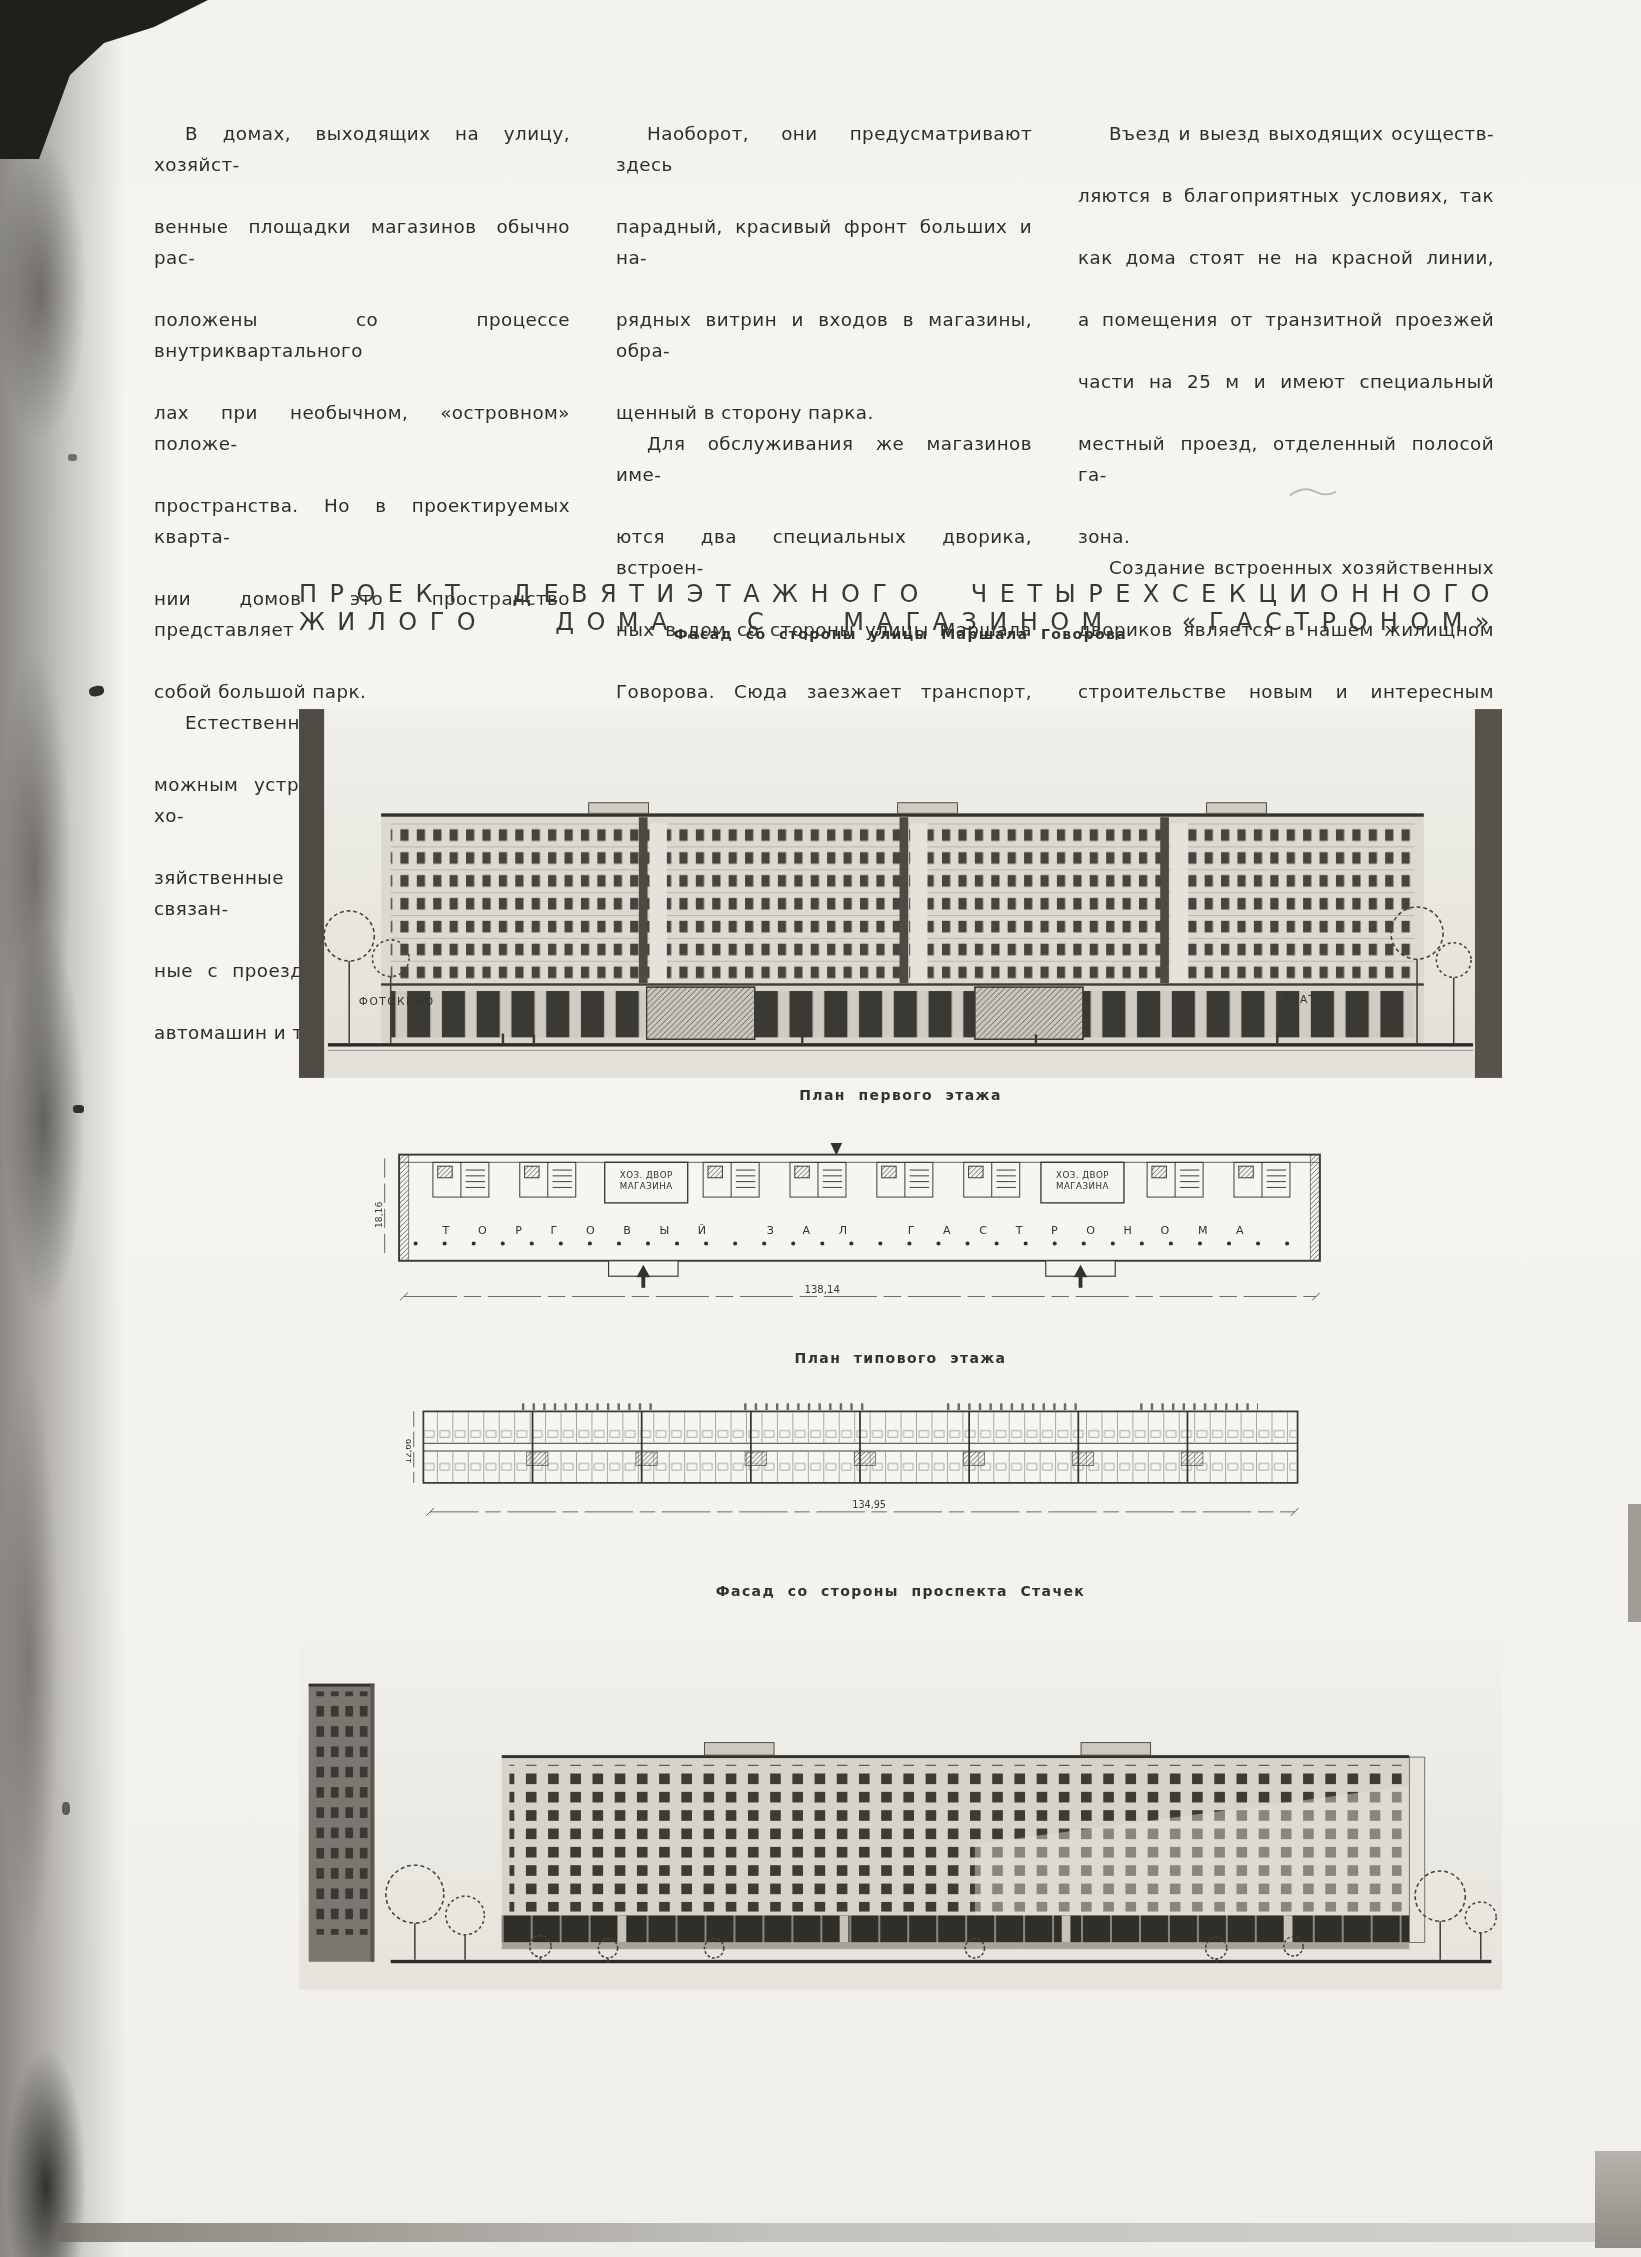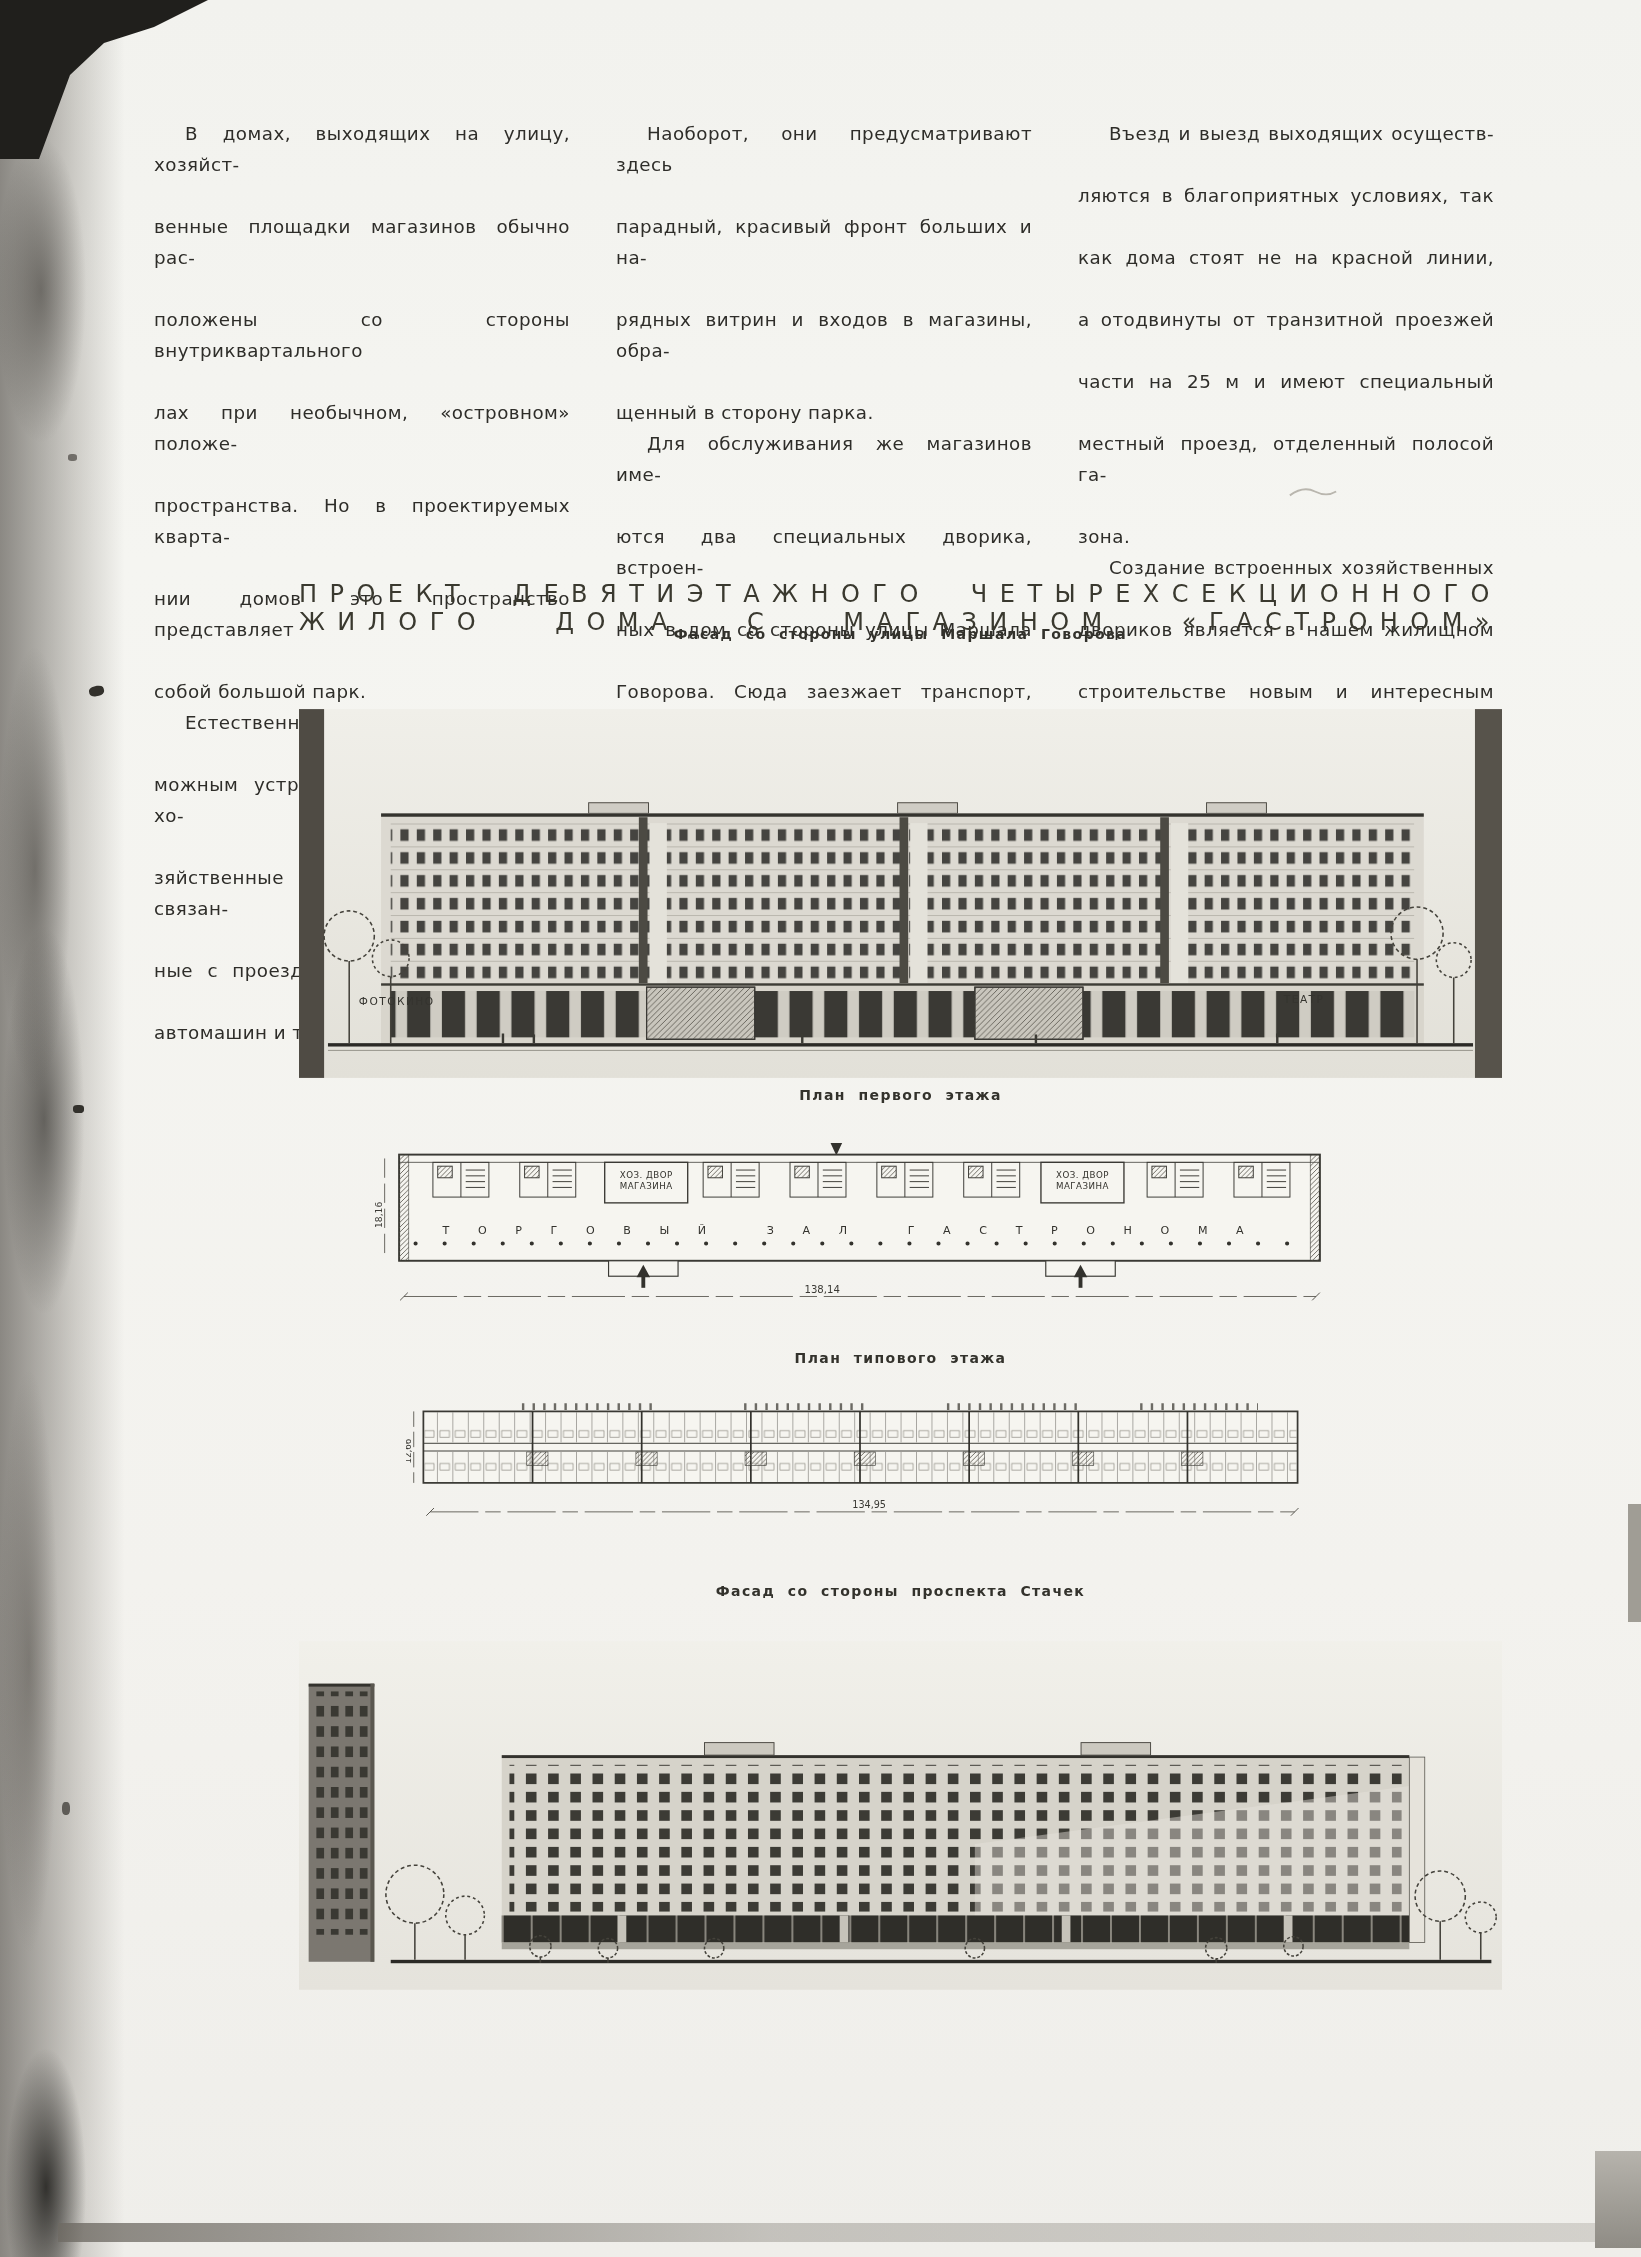--- a/index.html
+++ b/index.html
@@ -66,21 +66,21 @@
   <div id="right-strip-mid"></div>
   <div id="right-strip-bottom"></div>
   <svg id="pencil-mark" width="58" height="27" viewBox="0 0 60 28">
     <path d="M6 18 q 14 -10 26 -4 q 12 6 22 0" fill="none" stroke="#b9b6ae" stroke-width="2"></path>
   </svg>
 
   <div id="article">
     <div class="col">
         <div class="line pg-first">В домах, выходящих на улицу, хозяйст-</div>
         <div class="line">венные площадки магазинов обычно рас-</div>
-        <div class="line">положены со стороны внутриквартального</div>
+        <div class="line">положены со процессе внутриквартального</div>
         <div class="line">лах при необычном, «островном» положе-</div>
         <div class="line">пространства. Но в проектируемых кварта-</div>
         <div class="line">нии домов это пространство представляет</div>
         <div class="line pg-last">собой большой парк.</div>
         <div class="line pg-first">Естественно, авторы не считали воз-</div>
         <div class="line">можным устраивать здесь какие-либо хо-</div>
         <div class="line">зяйственные площадки, неизбежно связан-</div>
         <div class="line">ные с проездом и стоянкой грузовых</div>
         <div class="line pg-last">автомашин и т. д.</div>
       </div>
@@ -95,21 +95,21 @@
         <div class="line">Говорова. Сюда заезжает транспорт, здесь</div>
         <div class="line">производится загрузка кладовых, находя-</div>
         <div class="line">щихся главным образом в подвалах. К дво-</div>
         <div class="line">рикам примыкают помещения секционных</div>
         <div class="line pg-last">мусоросборников.</div>
       </div>
     <div class="col">
         <div class="line pg-first">Въезд и выезд выходящих осуществ-</div>
         <div class="line">ляются в благоприятных условиях, так</div>
         <div class="line">как дома стоят не на красной линии,</div>
-        <div class="line">а отодвинуты от транзитной проезжей</div>
+        <div class="line">а помещения от транзитной проезжей</div>
         <div class="line">части на 25 м и имеют специальный</div>
         <div class="line">местный проезд, отделенный полосой га-</div>
         <div class="line pg-last">зона.</div>
         <div class="line pg-first">Создание встроенных хозяйственных</div>
         <div class="line">двориков является в нашем жилищном</div>
         <div class="line">строительстве новым и интересным пред-</div>
         <div class="line">ложением. Если в процессе эксплуатации</div>
         <div class="line pg-last">подтвердится эффективность этого приема,</div>
       </div>
   </div>

